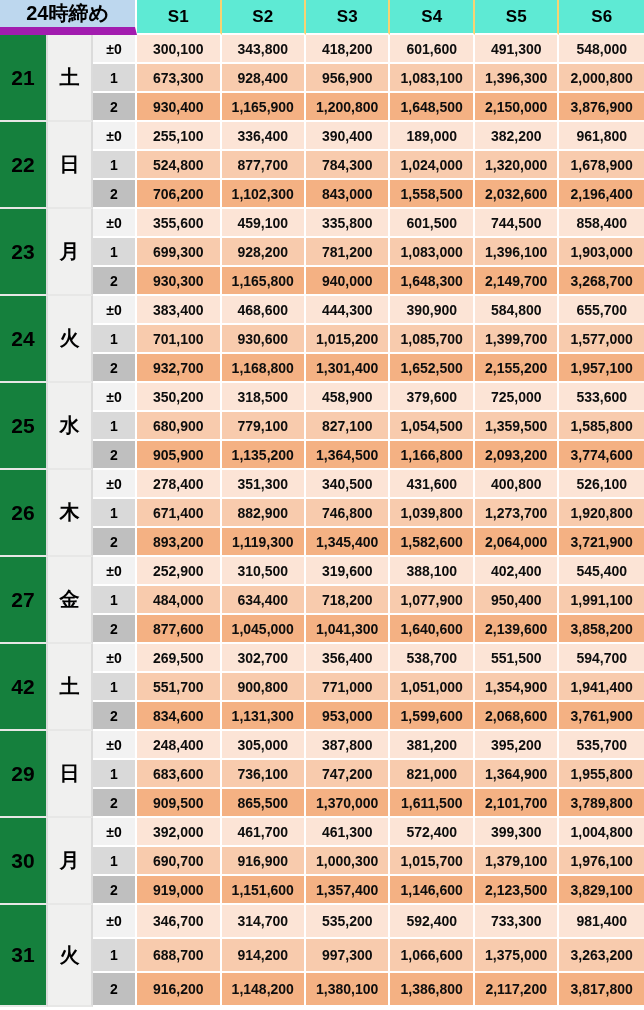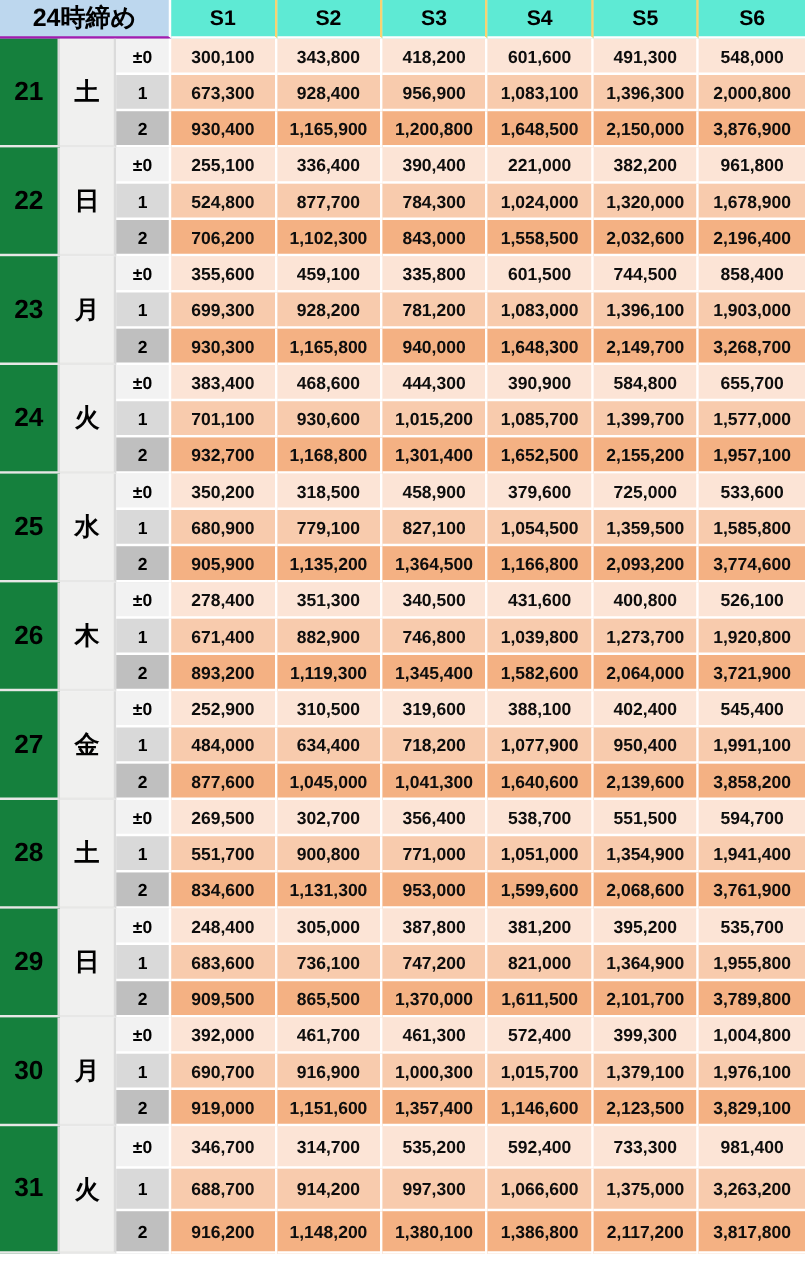--- a/index.html
+++ b/index.html
@@ -7,21 +7,21 @@
     width:644px; height:1010px; background:#ffffff;
     font-family:"Liberation Sans","DejaVu Sans",sans-serif;
     color:#000;
   }
   table { width:644px; border-collapse:separate; border-spacing:0; table-layout:fixed; }
   th,td { box-sizing:border-box; padding:0; overflow:hidden; white-space:nowrap; }
 
   thead tr { height:31px; }
   th.title-cell {
     background:#BDD7EE; font-size:20px; font-weight:bold; text-align:center;
-    border-right:2px solid #fff; border-bottom:2px solid #a21caf;
+    border-right:2px solid #fff; border-bottom:8px solid #a21caf;
   }
   th.s-col {
     background:#5eead4; font-size:17px; font-weight:bold; text-align:center;
     border-right:2px solid #F8D372; border-bottom:2px solid #fff;
   }
   th.s-col:last-child { border-right:none;margin-left:12px; }
 
   tbody tr { height:29px; }
   tbody tr.tall { height:34px; }
 
@@ -106,21 +106,21 @@
         <td class="data-cell d2">2,150,000</td>
         <td class="data-cell d2">3,876,900</td>
       </tr>
       <tr class="">
         <td rowspan="3" class="date-cell">22</td>
         <td rowspan="3" class="weekday-cell">日</td>
         <td class="label-cell l0">±0</td>
         <td class="data-cell d0">255,100</td>
         <td class="data-cell d0">336,400</td>
         <td class="data-cell d0">390,400</td>
-        <td class="data-cell d0">221,000</td>
+        <td class="data-cell d0">189,000</td>
         <td class="data-cell d0">382,200</td>
         <td class="data-cell d0">961,800</td>
       </tr>
       <tr class="">
         <td class="label-cell l1">1</td>
         <td class="data-cell d1">524,800</td>
         <td class="data-cell d1">877,700</td>
         <td class="data-cell d1">784,300</td>
         <td class="data-cell d1">1,024,000</td>
         <td class="data-cell d1">1,320,000</td>
@@ -274,21 +274,21 @@
       <tr class="">
         <td class="label-cell l2">2</td>
         <td class="data-cell d2">877,600</td>
         <td class="data-cell d2">1,045,000</td>
         <td class="data-cell d2">1,041,300</td>
         <td class="data-cell d2">1,640,600</td>
         <td class="data-cell d2">2,139,600</td>
         <td class="data-cell d2">3,858,200</td>
       </tr>
       <tr class="">
-        <td rowspan="3" class="date-cell">28</td>
+        <td rowspan="3" class="date-cell">42</td>
         <td rowspan="3" class="weekday-cell">土</td>
         <td class="label-cell l0">±0</td>
         <td class="data-cell d0">269,500</td>
         <td class="data-cell d0">302,700</td>
         <td class="data-cell d0">356,400</td>
         <td class="data-cell d0">538,700</td>
         <td class="data-cell d0">551,500</td>
         <td class="data-cell d0">594,700</td>
       </tr>
       <tr class="">

